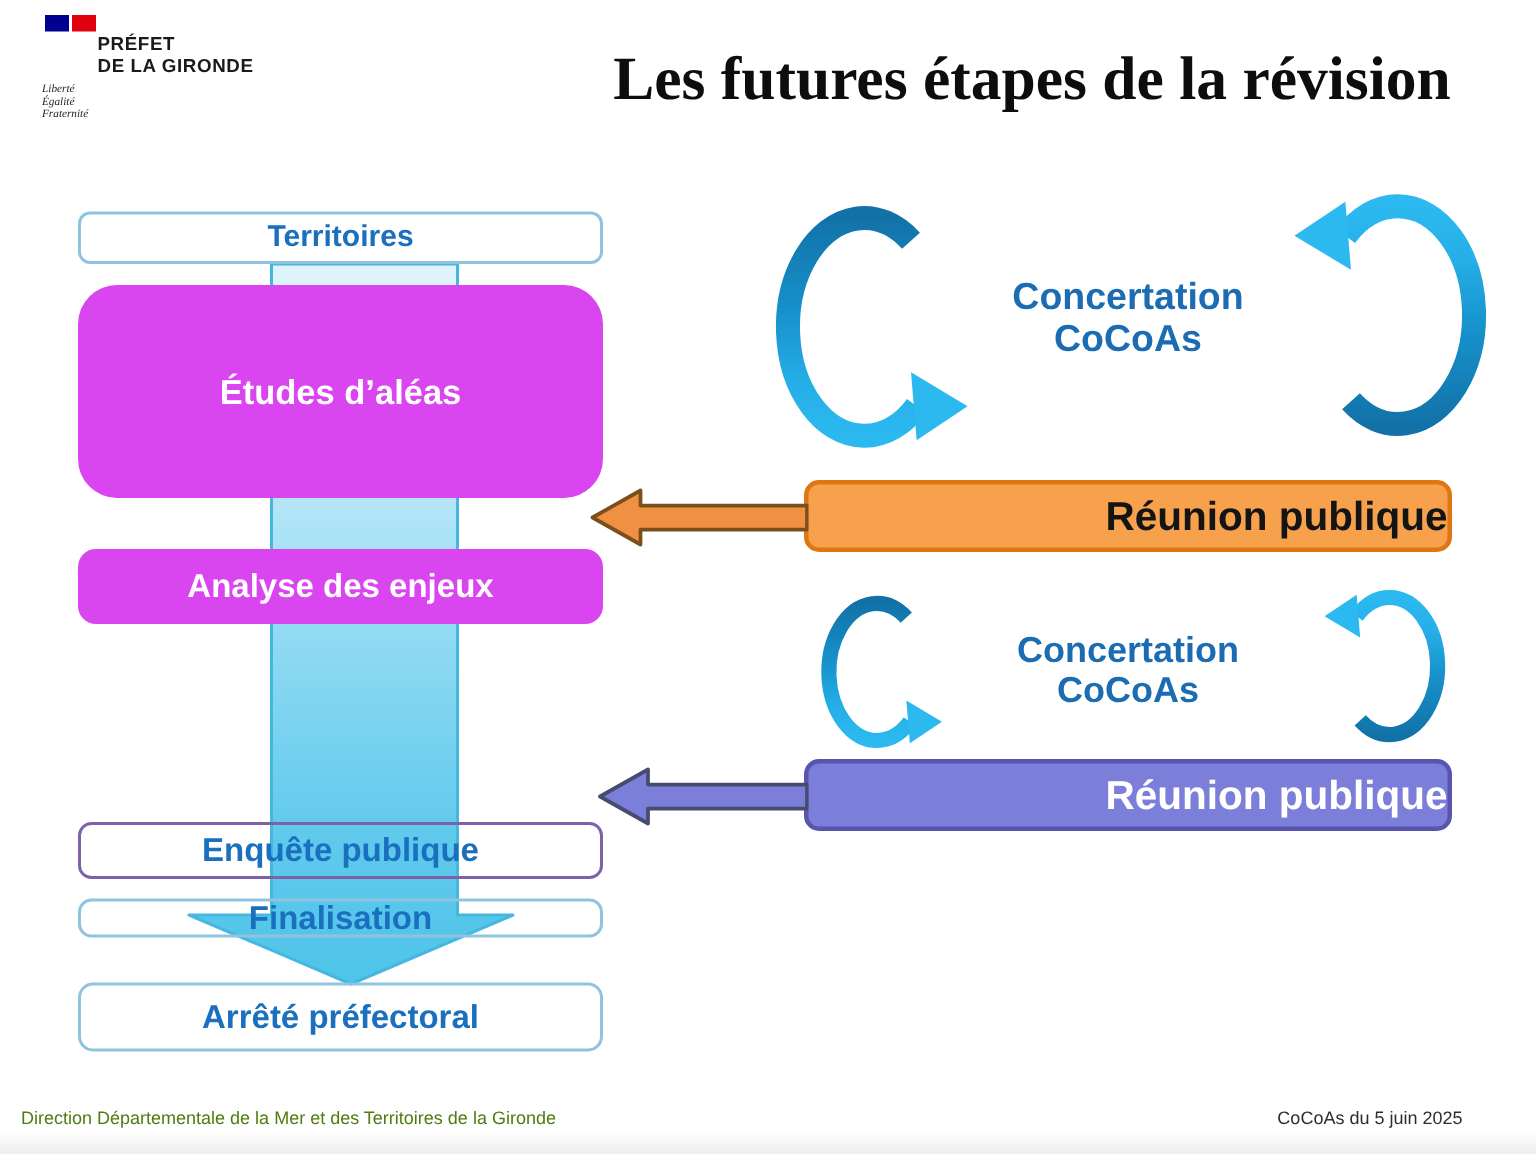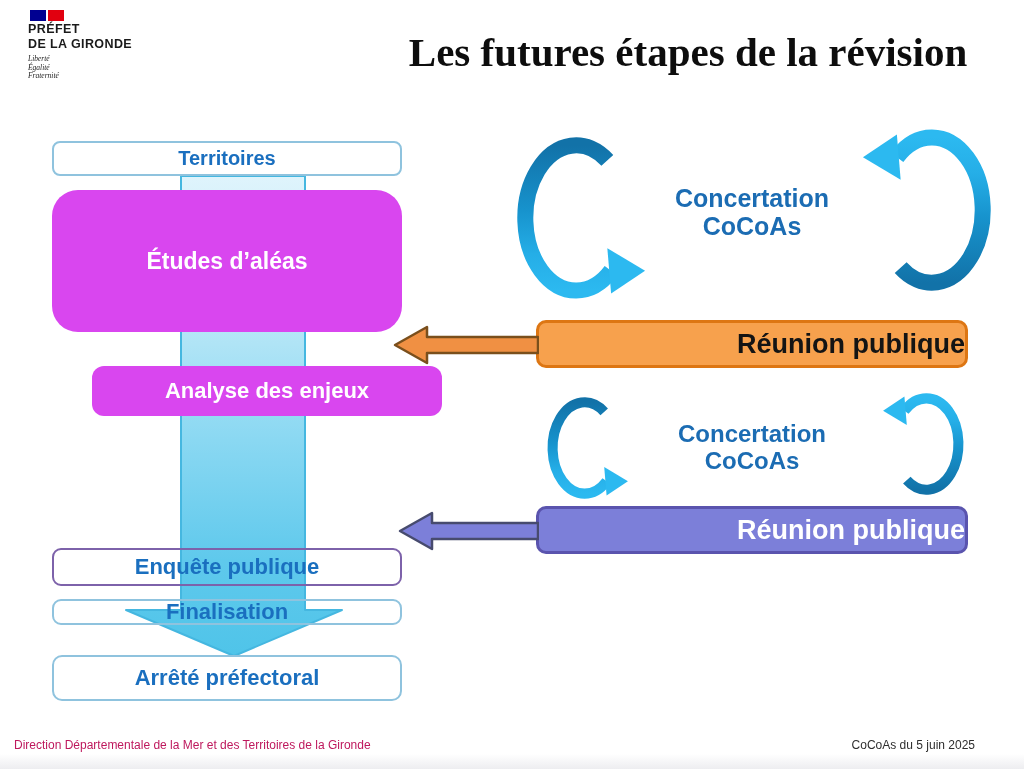--- a/index.html
+++ b/index.html
@@ -5,40 +5,40 @@
   html,body{margin:0;padding:0;background:#e8e8e8;}
   #slide{
     position:relative;width:1024px;height:769px;background:#ffffff;
     font-family:"Liberation Sans",sans-serif;overflow:hidden;margin:0 auto;
   }
   
   .logo{position:absolute;left:28px;top:10px;width:200px;color:#1a1a1a;}
   .flag{display:flex;gap:2px;margin-left:2px;}
   .flag .b{width:16px;height:11px;background:#000091;}
   .flag .r{width:16px;height:11px;background:#e1000f;}
-  .logo-line{font-weight:bold;font-size:12.5px;letter-spacing:.4px;line-height:13px;margin-top:2px;}
+  .logo-line{font-weight:bold;font-size:12.5px;letter-spacing:.4px;line-height:13px;margin-top:2px;margin-left:37px;}
   .motto{font-family:"Liberation Serif",serif;font-style:italic;font-size:7.5px;line-height:8.5px;margin-top:4px;color:#222;}
   
   .title{
     position:absolute;left:364px;top:28px;width:648px;text-align:center;
     font-family:"Liberation Serif",serif;font-weight:bold;font-size:41px;color:#0d0d0d;
   }
   
   .flow-arrow{position:absolute;left:118px;top:176px;z-index:1;}
   .step{
     position:absolute;left:52px;width:350px;z-index:2;box-sizing:border-box;
     display:flex;align-items:center;justify-content:center;text-align:center;font-weight:bold;
   }
   .outline-blue{background:transparent;border:2px solid #8fc3de;color:#1a6fbf;}
   .outline-purple{background:transparent;border:2px solid #7d62aa;color:#1a6fbf;}
   .fill-blue{background:#d946ef;color:#ffffff;justify-content:center;}
   .fill-purple{background:#652f90;color:#ffffff;text-shadow:1px 2px 3px rgba(0,0,0,.5);}
   .s1{top:141px;height:35px;border-radius:8px;font-size:20px;}
   .s2{top:190px;height:142px;border-radius:26px;font-size:23px;}
-  .s3{top:366px;height:50px;border-radius:12px;font-size:22px;margin-left:40px;}
+  .s3{top:366px;height:50px;border-radius:12px;font-size:22px;}
   .s4{top:433px;height:97px;border-radius:18px;font-size:21px;}
   .s5{top:548px;height:38px;border-radius:9px;font-size:22px;align-items:center;}
   .s6{top:599px;height:26px;border-radius:9px;font-size:22px;}
   .s7{top:655px;height:46px;border-radius:10px;font-size:22px;}
   
   .cyc{position:absolute;z-index:1;}
   .cyc.flip{transform:rotate(180deg);}
   .cyc-label{
     position:absolute;left:620px;width:264px;text-align:center;z-index:2;
     color:#1b6cb3;font-weight:bold;line-height:1.12;
@@ -47,21 +47,21 @@
   .cyc-label.small{top:421px;font-size:24px;}
   .meeting-bar{
     position:absolute;left:536px;width:432px;height:48px;z-index:2;box-sizing:border-box;
     display:flex;align-items:center;justify-content:flex-end;
     font-weight:bold;font-size:27px;border-radius:10px;
   }
   .bar-orange{top:320px;background:#f7a14d;border:3px solid #dd7613;color:#141414;}
   .bar-purple{top:506px;background:#7c7fd9;border:3px solid #5a54ae;color:#ffffff;}
   .meet-arrow{position:absolute;z-index:2;}
   
-  .footer-left{position:absolute;left:14px;top:738px;font-size:12px;color:#be185d;}
+  .footer-left{position:absolute;left:14px;top:738px;font-size:12px;color:#4d7c0f;}
   .footer-right{position:absolute;right:49px;top:738px;font-size:12px;color:#2e2e2e;}
   .bottom-strip{position:absolute;left:0;bottom:0;width:100%;height:15px;
     background:linear-gradient(#ffffff,#ededf0);}
   .hidden-defs{position:absolute;width:0;height:0;}
 </style>
 </head>
 <body>
 
 <div id="slide">
 

